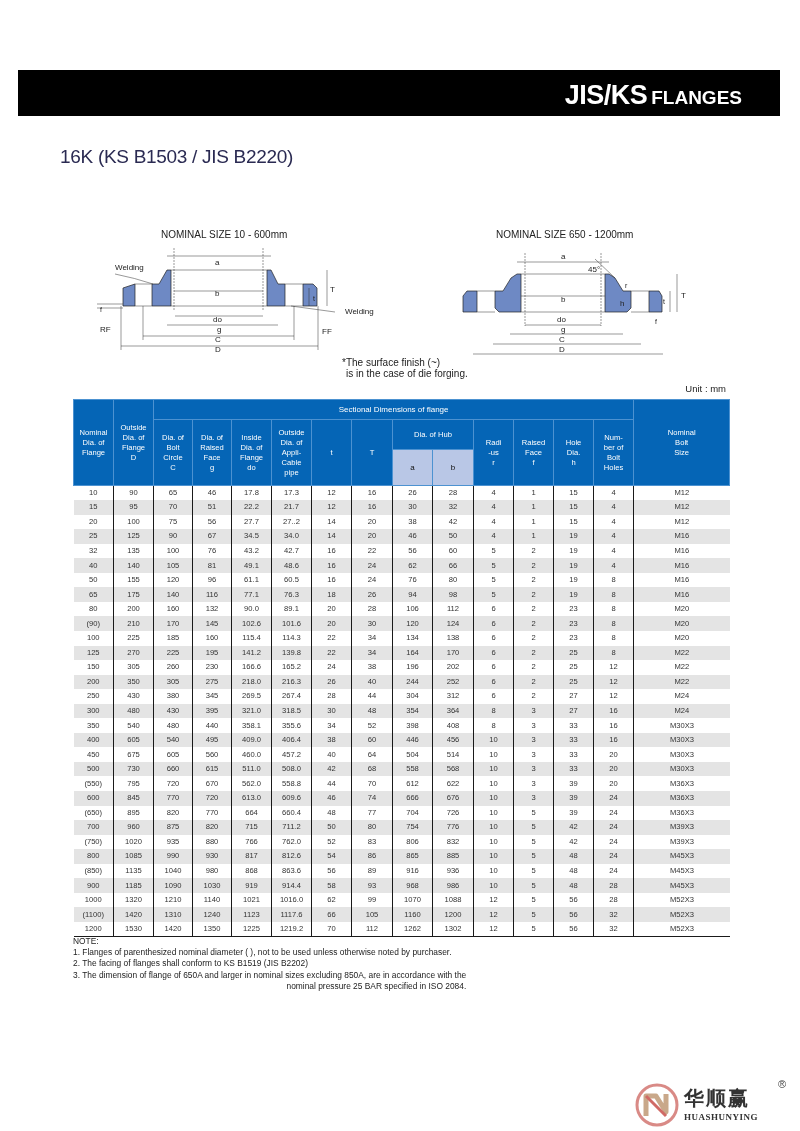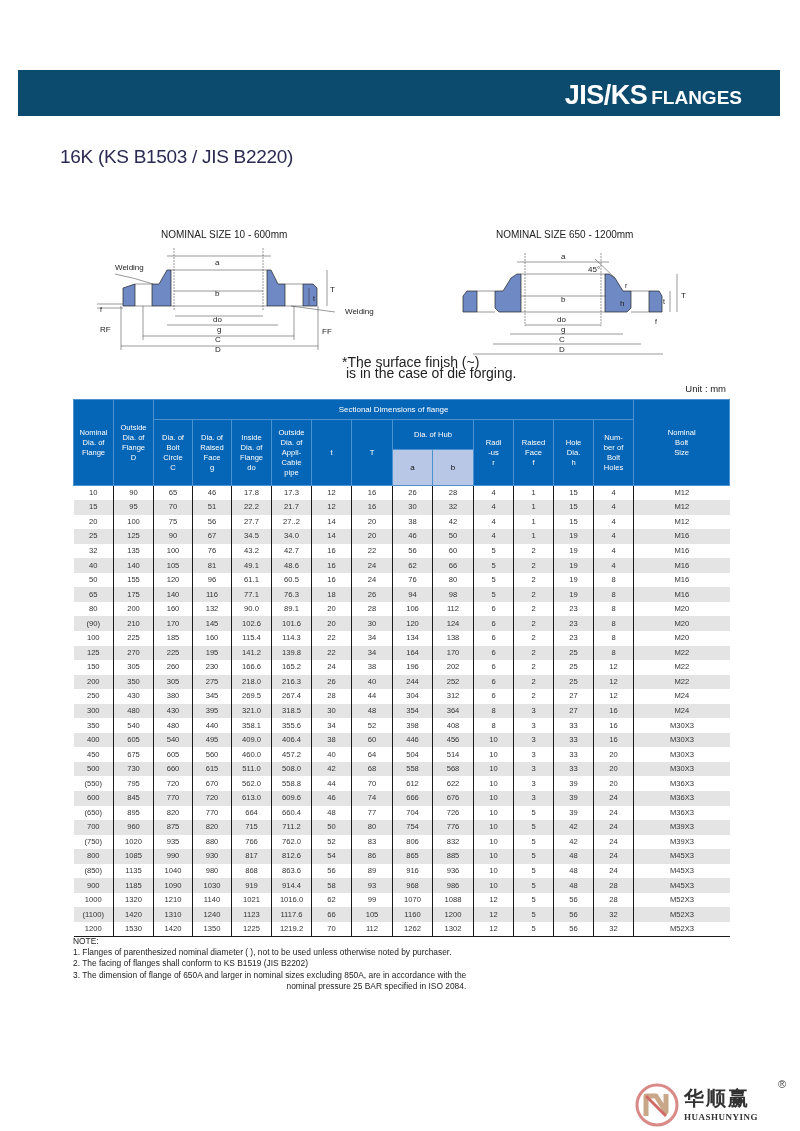--- a/index.html
+++ b/index.html
@@ -1,28 +1,28 @@
 <!DOCTYPE html>
 <html><head>
 <meta charset="utf-8">
 <style>
   * { box-sizing: border-box; margin: 0; padding: 0; }
   html, body { width: 800px; height: 1131px; background: #ffffff; overflow: hidden; }
   body { position: relative; font-family: "Liberation Sans", sans-serif; color: #222; }
 
-  .banner { position: absolute; left: 18px; top: 70px; width: 762px; height: 46px; background: #0c4a6e; }
+  .banner { position: absolute; left: 18px; top: 70px; width: 762px; height: 46px; background: #000000; }
   .banner .brand { position: absolute; right: 38px; top: 10px; color: #fff; font-family: "Liberation Sans", sans-serif; white-space: nowrap; }
   .banner .brand .big { font-size: 27px; font-weight: bold; letter-spacing: -0.5px; }
   .banner .brand .small { font-size: 19px; font-weight: bold; margin-left: 4px; }
 
   .page-title { position: absolute; left: 60px; top: 146px; font-size: 19px; font-weight: normal; color: #2a2a52; font-family: "Liberation Sans", sans-serif; letter-spacing: -0.3px; }
 
   .diagram { position: absolute; }
   .diagram .cap { position: absolute; font-size: 10px; color: #222; white-space: nowrap; }
-  .surface-note { position: absolute; left: 342px; top: 357px; font-size: 14px; line-height: 11px; color: #222; }
+  .surface-note { position: absolute; left: 342px; top: 357px; font-size: 10px; line-height: 11px; color: #222; }
   .unit { position: absolute; right: 74px; top: 383px; font-size: 9.5px; color: #222; }
 
   table.spec { position: absolute; left: 73px; top: 399px; width: 656px; border-collapse: collapse; table-layout: fixed; font-size: 7.6px; }
   table.spec th { background: #0565b6; color: #fff; font-weight: normal; border: 1px solid #4c92d1; padding: 0 1px; line-height: 10px; text-align: center; vertical-align: middle; margin-top: 20px; }
   table.spec th.sub { background: #b9c7e6; color: #111; font-size: 8px; }
   table.spec th.group { height: 20px; font-size: 8px; }
   table.spec td { height: 14.55px; text-align: center; border-left: 1px solid #1a1a1a; border-right: 1px solid #1a1a1a; color: #333; line-height: 14px; padding: 0; }
   table.spec tbody tr:nth-child(even) td { background: #e4e4e4; }
   table.spec tbody tr:last-child td { border-bottom: 1px solid #1a1a1a; }
   table.spec td.first { border-left: none; }

